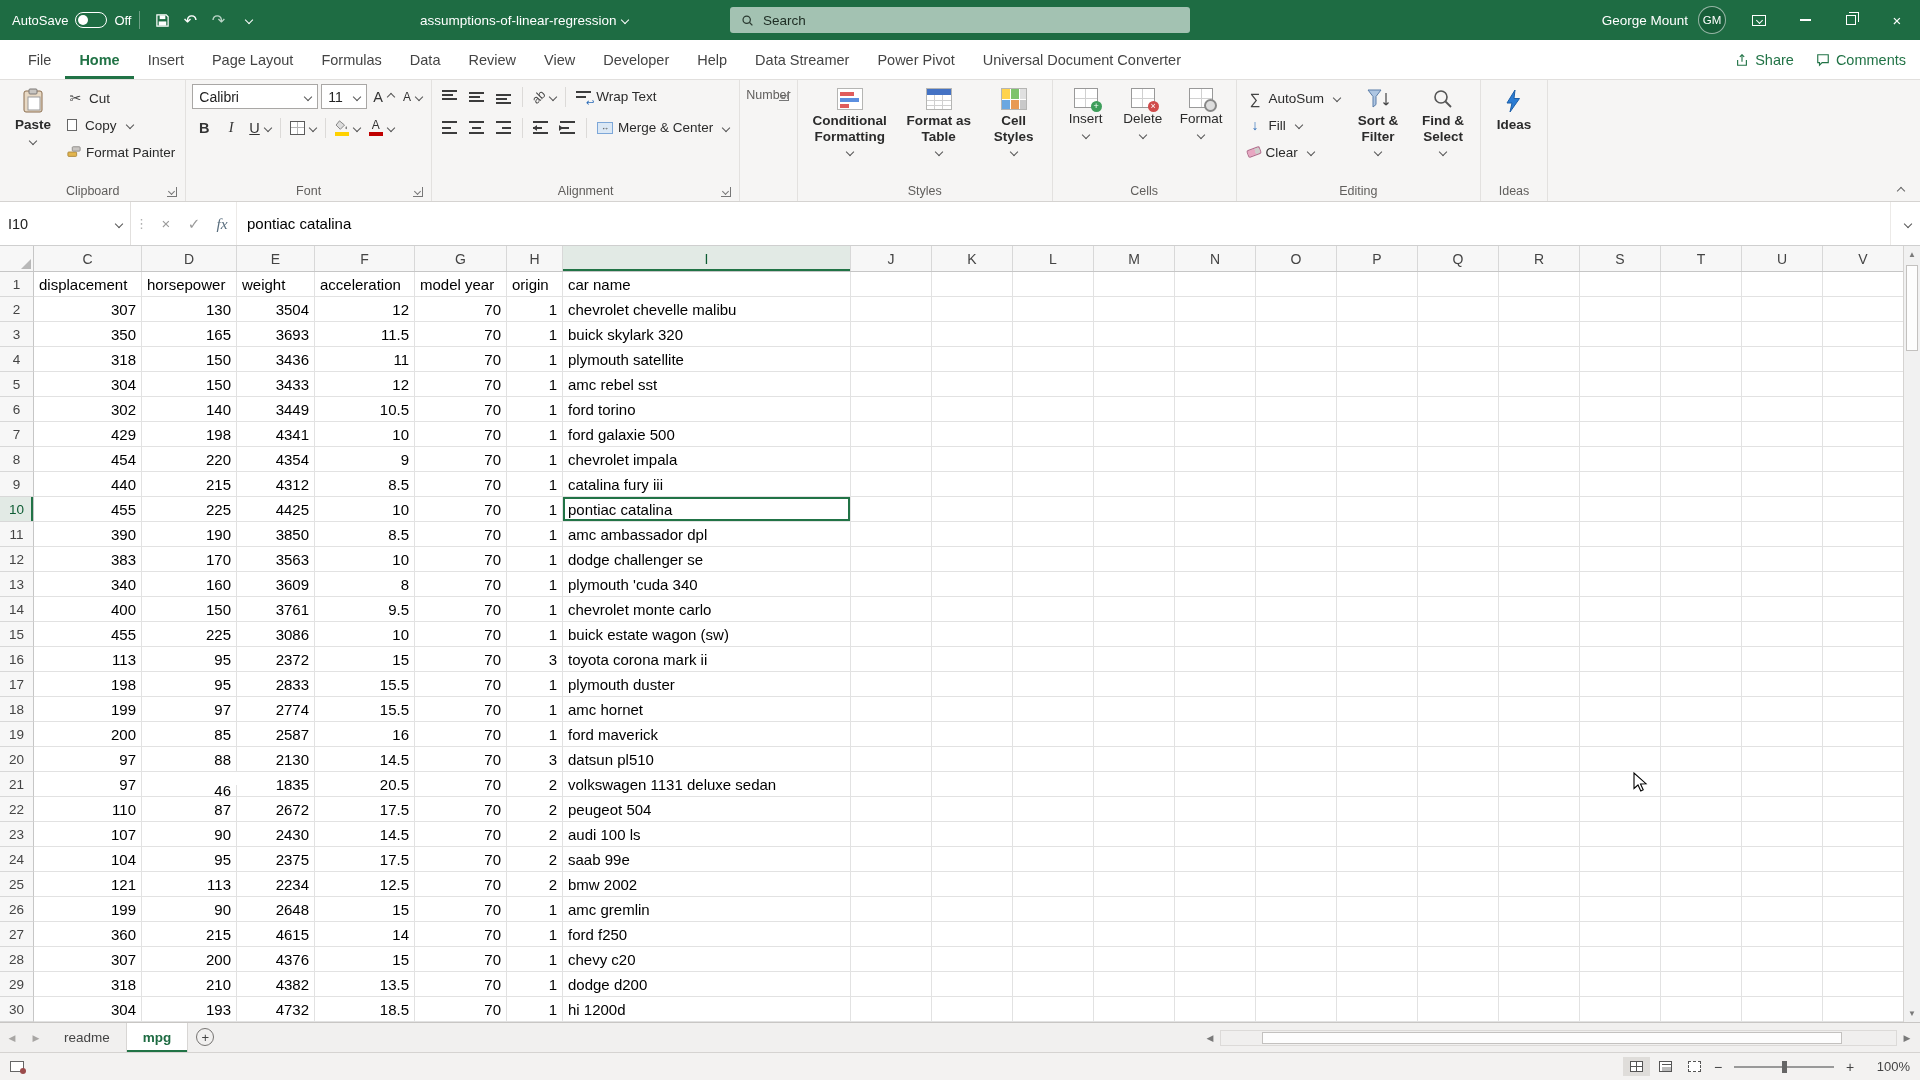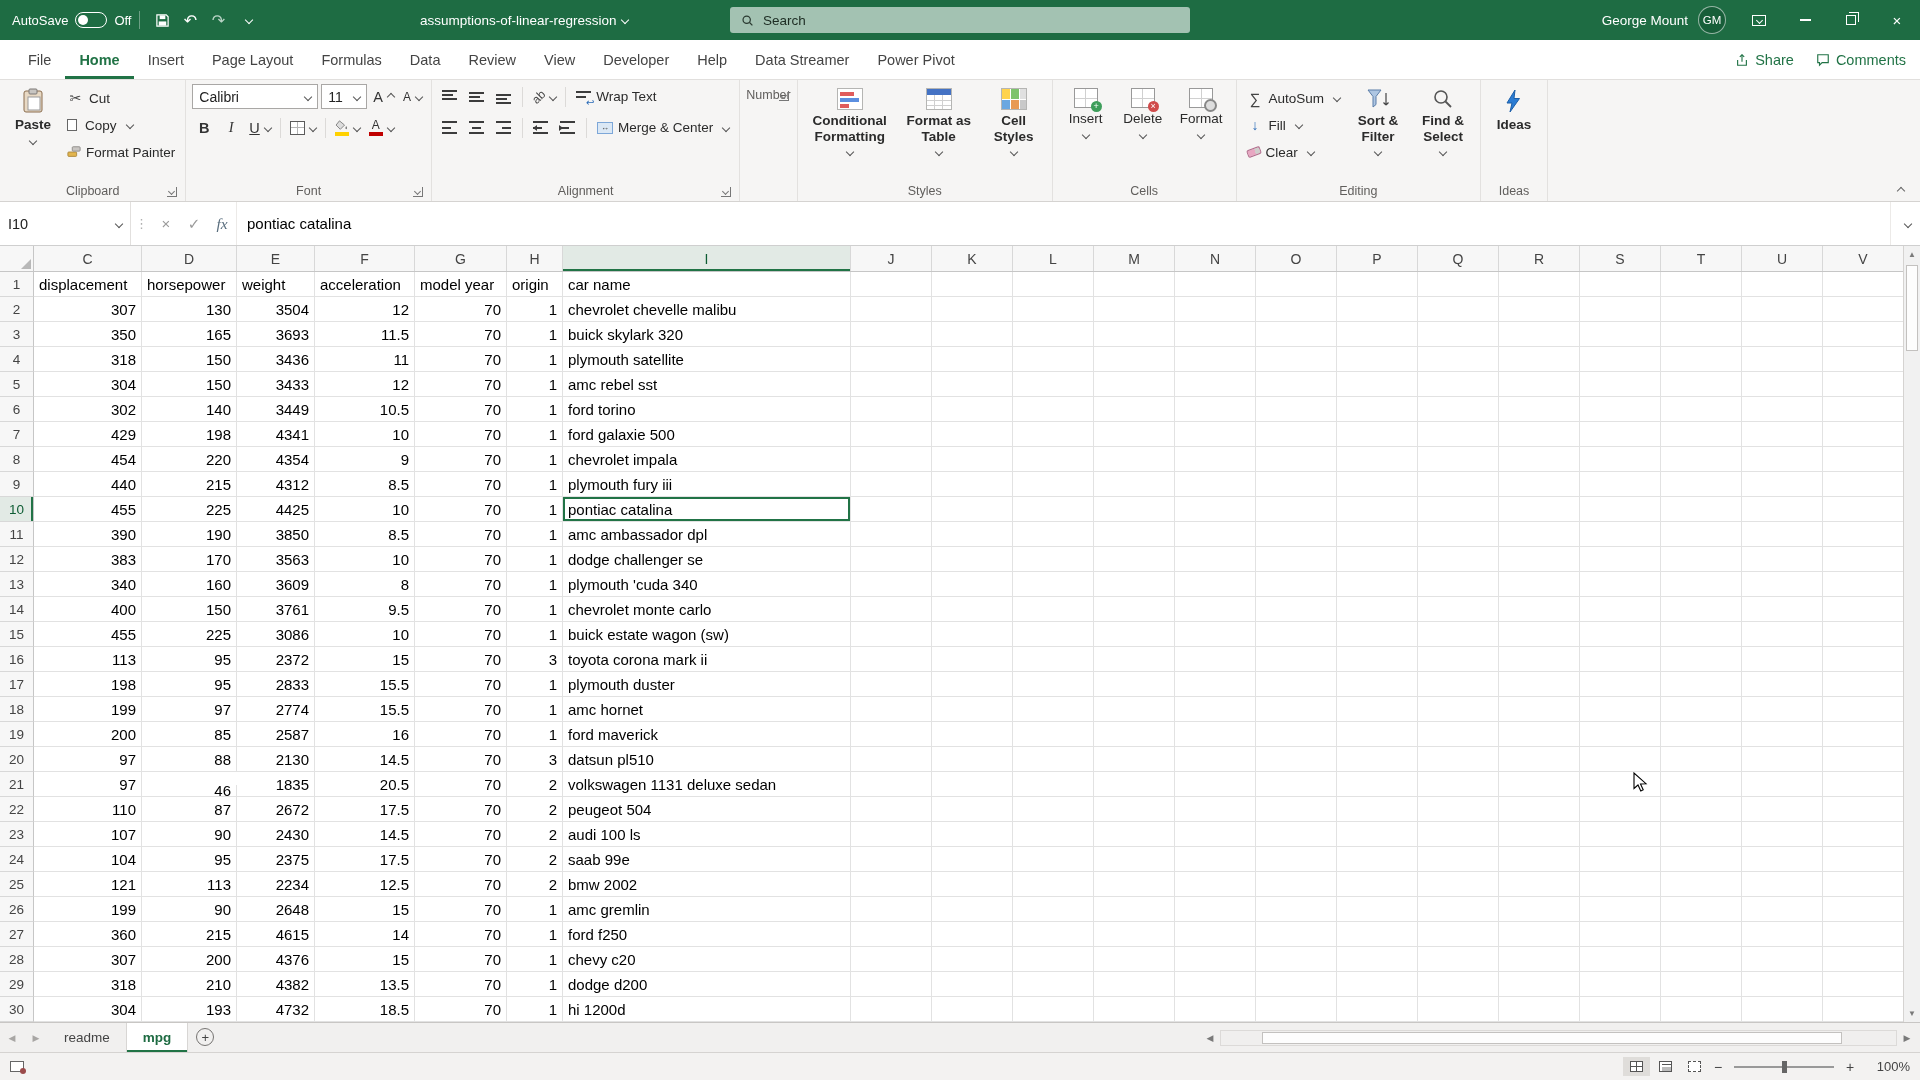--- a/index.html
+++ b/index.html
@@ -224,20 +224,21 @@
         <div class="rtab">Insert</div>
         <div class="rtab">Page Layout</div>
         <div class="rtab">Formulas</div>
         <div class="rtab">Data</div>
         <div class="rtab">Review</div>
         <div class="rtab">View</div>
         <div class="rtab">Developer</div>
         <div class="rtab">Help</div>
         <div class="rtab">Data Streamer</div>
         <div class="rtab">Power Pivot</div>
+        <div class="rtab">Universal Document Converter</div>
       </div>
     <div class="tab-actions">
       <span class="tact">
         <svg viewBox="0 0 16 16" width="14" height="14">
             <path d="M3 8 v6 h10 v-6" fill="none" stroke="#217346" stroke-width="1.3"></path>
             <line x1="8" y1="10" x2="8" y2="2" stroke="#217346" stroke-width="1.3"></line>
             <path d="M5.5 4.5 L8 2 L10.5 4.5" fill="none" stroke="#217346" stroke-width="1.3"></path>
           </svg>
         <span>Share</span>
       </span>
@@ -723,21 +724,21 @@
             <div class="cell" style="width: 81px;"></div>
           </div>
           <div class="grow">
             <div class="row-h">9</div>
             <div class="cell num" style="width: 108px;">440</div>
             <div class="cell num" style="width: 95px;">215</div>
             <div class="cell num" style="width: 78px;">4312</div>
             <div class="cell num" style="width: 100px;">8.5</div>
             <div class="cell num" style="width: 92px;">70</div>
             <div class="cell num" style="width: 56px;">1</div>
-            <div class="cell" style="width: 288px;">plymouth fury iii</div>
+            <div class="cell" style="width: 288px;">catalina fury iii</div>
             <div class="cell" style="width: 81px;"></div>
             <div class="cell" style="width: 81px;"></div>
             <div class="cell" style="width: 81px;"></div>
             <div class="cell" style="width: 81px;"></div>
             <div class="cell" style="width: 81px;"></div>
             <div class="cell" style="width: 81px;"></div>
             <div class="cell" style="width: 81px;"></div>
             <div class="cell" style="width: 81px;"></div>
             <div class="cell" style="width: 81px;"></div>
             <div class="cell" style="width: 81px;"></div>

